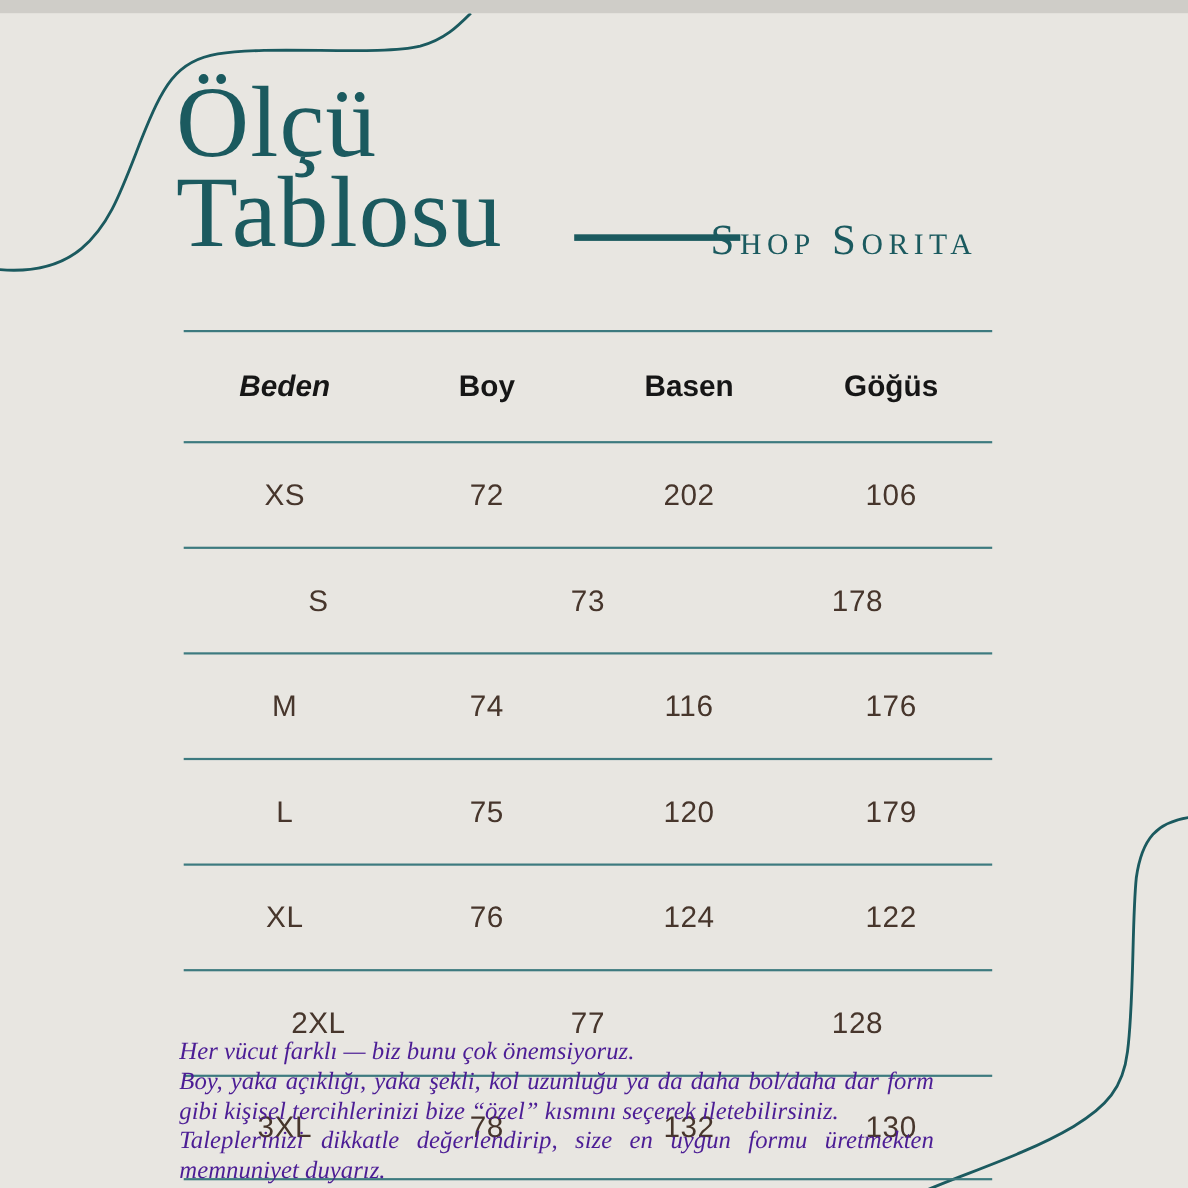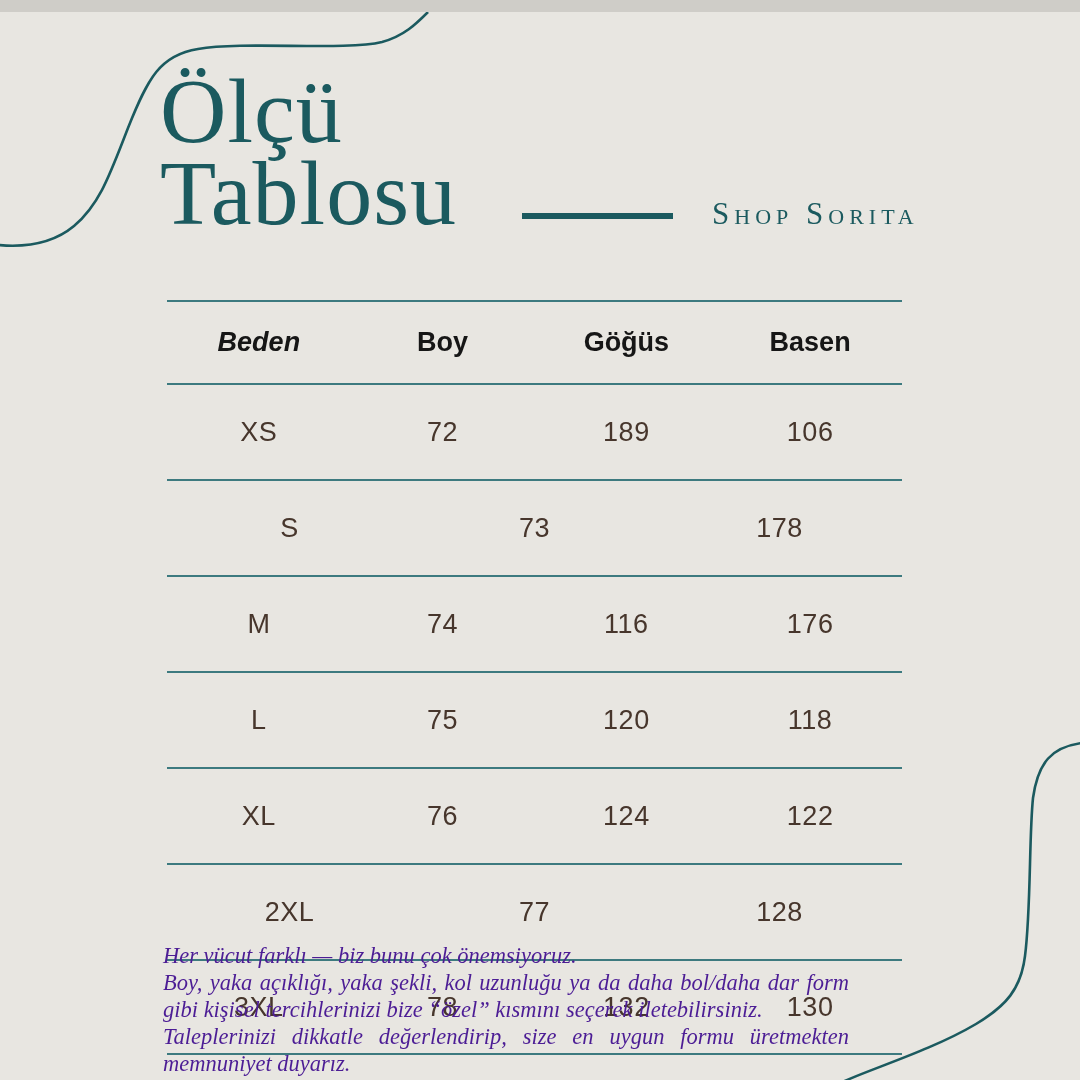--- a/index.html
+++ b/index.html
@@ -30,37 +30,37 @@
     font-size:92px;line-height:82px;
     letter-spacing:1px;
     font-weight:400;
   }
   
   .brand-divider{
     position:absolute;left:522px;top:201px;
     width:151px;height:6px;background:var(--teal);
   }
   .brand-name{
-    position:absolute;left:712px;top:184px;
+    position:absolute;left:646px;top:184px;
     font-family:"Liberation Serif",serif;
     font-variant:small-caps;
     color:var(--teal);
-    font-size:31px;letter-spacing:5px;font-weight:400;
+    font-size:39px;letter-spacing:5px;font-weight:400;
   }
 
   
   .size-table{
     position:absolute;left:167px;top:288px;width:735px;
   }
   .t-row{
     display:flex;align-items:center;
     border-top:2px solid var(--line-teal);
     height:96px;
   }
-  .t-row.header{height:83px;}
+  .t-row.header{height:101px;}
   .t-row.last{border-bottom:2px solid var(--line-teal);}
   .t-cell{
     flex:1;text-align:center;
     font-size:27px;color:var(--brown);
     letter-spacing:0.5px;
   }
   .t-row.header .t-cell{
     color:var(--ink);font-weight:bold;font-size:27px;letter-spacing:0;
   }
   .t-row.header .t-cell.italic{font-style:italic;}
@@ -101,46 +101,46 @@
     <div>Tablosu</div>
   </div>
 
   <div class="brand-divider"></div>
   <div class="brand-name">Shop Sorita</div>
 
   <div class="size-table">
     <div class="t-row header">
       <div class="t-cell italic">Beden</div>
       <div class="t-cell">Boy</div>
+      <div class="t-cell">Basen</div>
       <div class="t-cell">Göğüs</div>
-      <div class="t-cell">Basen</div>
     </div>
 
     <div class="t-row">
       <div class="t-cell">XS</div>
       <div class="t-cell">72</div>
-      <div class="t-cell">189</div>
+      <div class="t-cell">202</div>
       <div class="t-cell">106</div>
     </div>
     <div class="t-row">
       <div class="t-cell">S</div>
       <div class="t-cell">73</div>
       <div class="t-cell">178</div>
     </div>
     <div class="t-row">
       <div class="t-cell">M</div>
       <div class="t-cell">74</div>
       <div class="t-cell">116</div>
       <div class="t-cell">176</div>
     </div>
     <div class="t-row">
       <div class="t-cell">L</div>
       <div class="t-cell">75</div>
       <div class="t-cell">120</div>
-      <div class="t-cell">118</div>
+      <div class="t-cell">179</div>
     </div>
     <div class="t-row">
       <div class="t-cell">XL</div>
       <div class="t-cell">76</div>
       <div class="t-cell">124</div>
       <div class="t-cell">122</div>
     </div>
     <div class="t-row">
       <div class="t-cell">2XL</div>
       <div class="t-cell">77</div>

